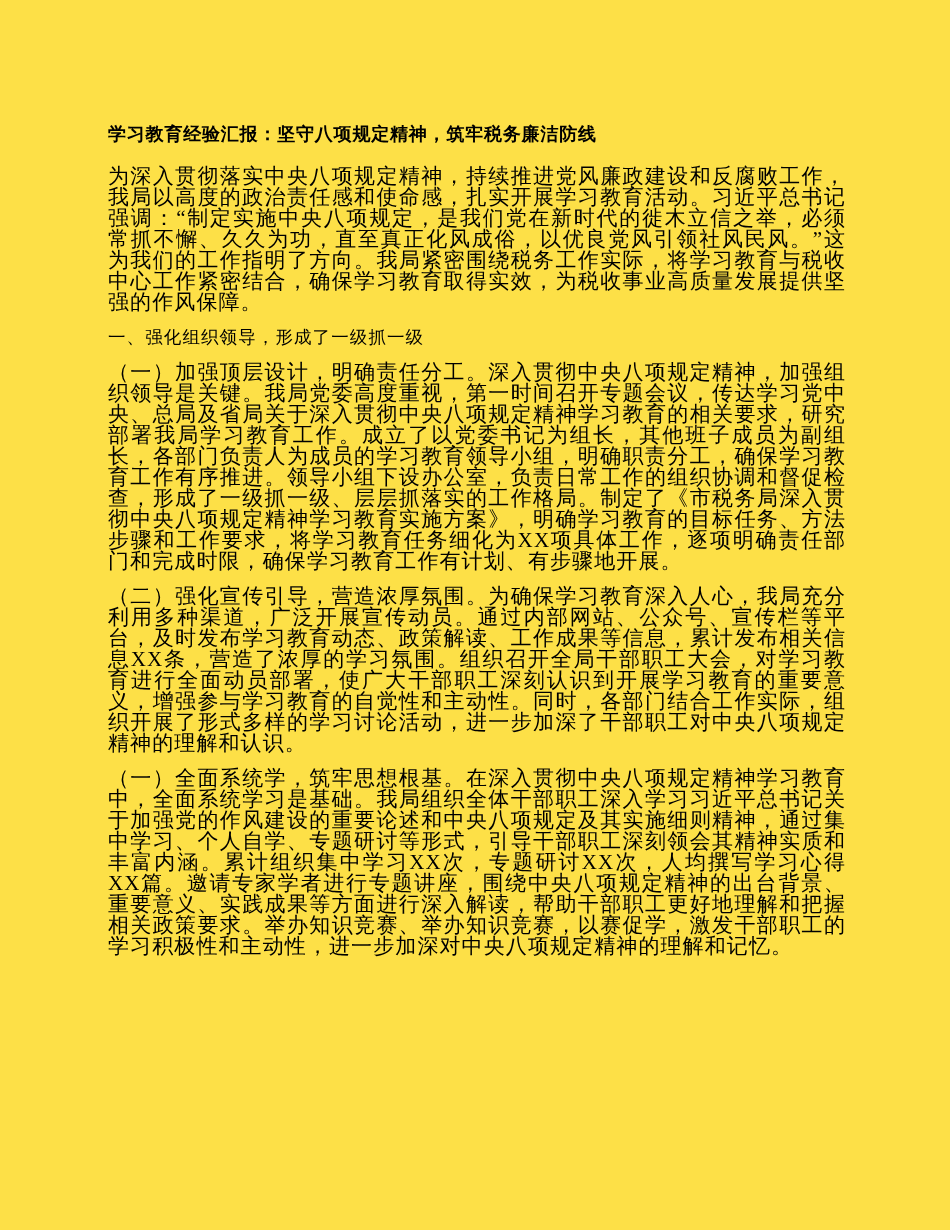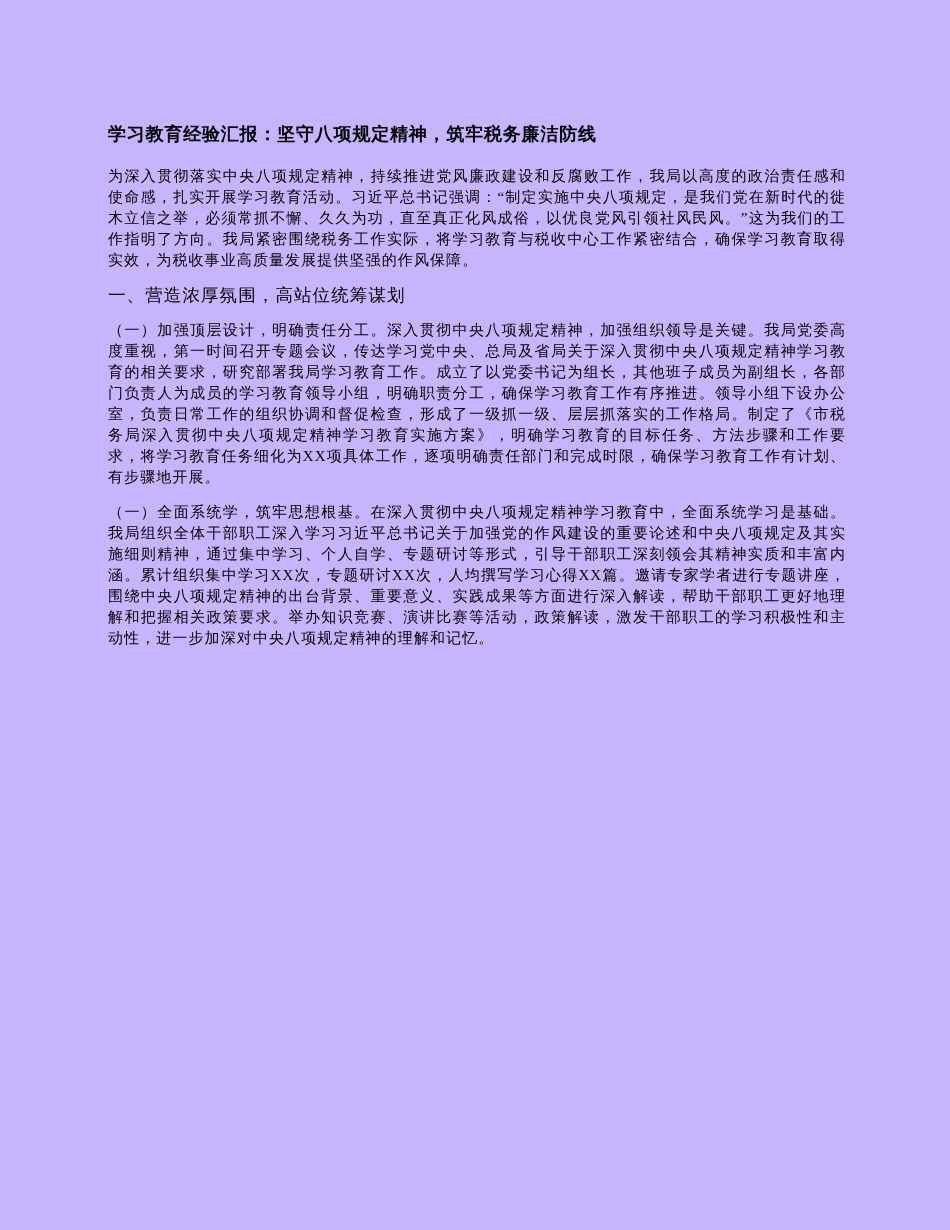--- a/index.html
+++ b/index.html
@@ -12,48 +12,49 @@
     height: 1230px;
     color: #000000;
     font-family: "Liberation Serif", "DejaVu Serif", serif;
     overflow: hidden;
   }
   .page {
     box-sizing: border-box;
     width: 950px;
     min-height: 1230px;
     padding: 122px 104px 40px 108px;
-    background: #c4b5fd;
+    background: #fde047;
   }
   .doc-title {
     font-size: 18px;
     font-weight: bold;
     line-height: 24px;
     letter-spacing: 0.8px;
     margin: 0 0 20px 0;
   }
   .body-paragraph {
-    font-size: 15px;
+    font-size: 21px;
     line-height: 21px;
     letter-spacing: 1.1px;
     margin: 0 0 14px 0;
     text-align: justify;
   }
   .section-heading {
     font-size: 17.5px;
     font-weight: normal;
     line-height: 21px;
     letter-spacing: 1.1px;
     margin: 0 0 14px 0;
   }
 </style>
 </head>
 <body>
 
 <div class="page">
   <h1 class="doc-title">学习教育经验汇报：坚守八项规定精神，筑牢税务廉洁防线</h1>
   <div class="doc-body">
       <p class="body-paragraph">为深入贯彻落实中央八项规定精神，持续推进党风廉政建设和反腐败工作，我局以高度的政治责任感和使命感，扎实开展学习教育活动。习近平总书记强调：“制定实施中央八项规定，是我们党在新时代的徙木立信之举，必须常抓不懈、久久为功，直至真正化风成俗，以优良党风引领社风民风。”这为我们的工作指明了方向。我局紧密围绕税务工作实际，将学习教育与税收中心工作紧密结合，确保学习教育取得实效，为税收事业高质量发展提供坚强的作风保障。</p>
-      <h2 class="section-heading">一、营造浓厚氛围，高站位统筹谋划</h2>
+      <h2 class="section-heading">一、强化组织领导，形成了一级抓一级</h2>
       <p class="body-paragraph">（一）加强顶层设计，明确责任分工。深入贯彻中央八项规定精神，加强组织领导是关键。我局党委高度重视，第一时间召开专题会议，传达学习党中央、总局及省局关于深入贯彻中央八项规定精神学习教育的相关要求，研究部署我局学习教育工作。成立了以党委书记为组长，其他班子成员为副组长，各部门负责人为成员的学习教育领导小组，明确职责分工，确保学习教育工作有序推进。领导小组下设办公室，负责日常工作的组织协调和督促检查，形成了一级抓一级、层层抓落实的工作格局。制定了《市税务局深入贯彻中央八项规定精神学习教育实施方案》，明确学习教育的目标任务、方法步骤和工作要求，将学习教育任务细化为XX项具体工作，逐项明确责任部门和完成时限，确保学习教育工作有计划、有步骤地开展。</p>
-      <p class="body-paragraph">（一）全面系统学，筑牢思想根基。在深入贯彻中央八项规定精神学习教育中，全面系统学习是基础。我局组织全体干部职工深入学习习近平总书记关于加强党的作风建设的重要论述和中央八项规定及其实施细则精神，通过集中学习、个人自学、专题研讨等形式，引导干部职工深刻领会其精神实质和丰富内涵。累计组织集中学习XX次，专题研讨XX次，人均撰写学习心得XX篇。邀请专家学者进行专题讲座，围绕中央八项规定精神的出台背景、重要意义、实践成果等方面进行深入解读，帮助干部职工更好地理解和把握相关政策要求。举办知识竞赛、演讲比赛等活动，政策解读，激发干部职工的学习积极性和主动性，进一步加深对中央八项规定精神的理解和记忆。</p>
+      <p class="body-paragraph">（二）强化宣传引导，营造浓厚氛围。为确保学习教育深入人心，我局充分利用多种渠道，广泛开展宣传动员。通过内部网站、公众号、宣传栏等平台，及时发布学习教育动态、政策解读、工作成果等信息，累计发布相关信息XX条，营造了浓厚的学习氛围。组织召开全局干部职工大会，对学习教育进行全面动员部署，使广大干部职工深刻认识到开展学习教育的重要意义，增强参与学习教育的自觉性和主动性。同时，各部门结合工作实际，组织开展了形式多样的学习讨论活动，进一步加深了干部职工对中央八项规定精神的理解和认识。</p>
+      <p class="body-paragraph">（一）全面系统学，筑牢思想根基。在深入贯彻中央八项规定精神学习教育中，全面系统学习是基础。我局组织全体干部职工深入学习习近平总书记关于加强党的作风建设的重要论述和中央八项规定及其实施细则精神，通过集中学习、个人自学、专题研讨等形式，引导干部职工深刻领会其精神实质和丰富内涵。累计组织集中学习XX次，专题研讨XX次，人均撰写学习心得XX篇。邀请专家学者进行专题讲座，围绕中央八项规定精神的出台背景、重要意义、实践成果等方面进行深入解读，帮助干部职工更好地理解和把握相关政策要求。举办知识竞赛、举办知识竞赛，以赛促学，激发干部职工的学习积极性和主动性，进一步加深对中央八项规定精神的理解和记忆。</p>
     </div>
 </div>
 
 </body></html>

